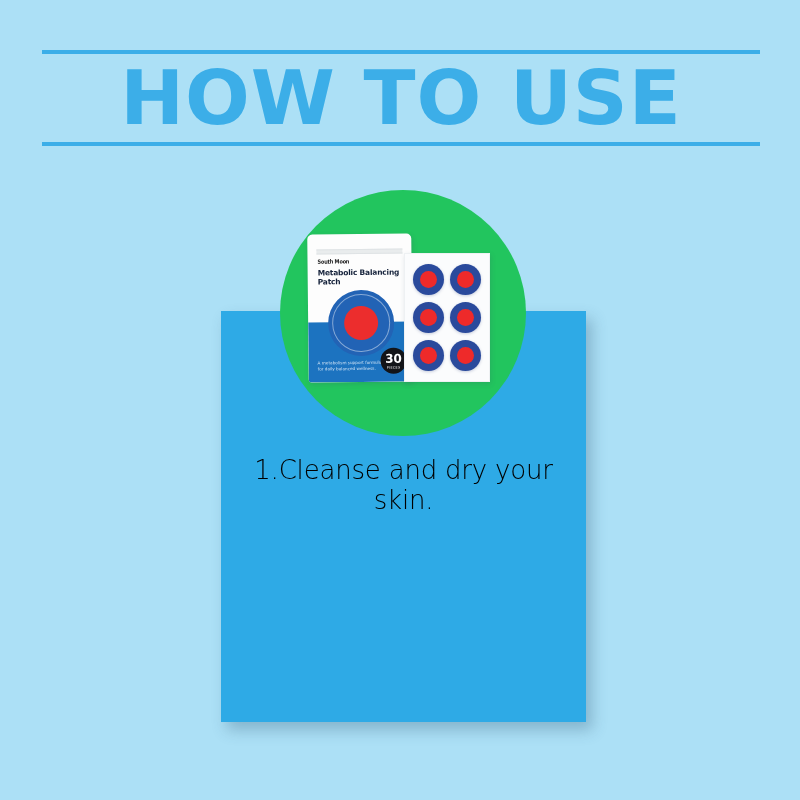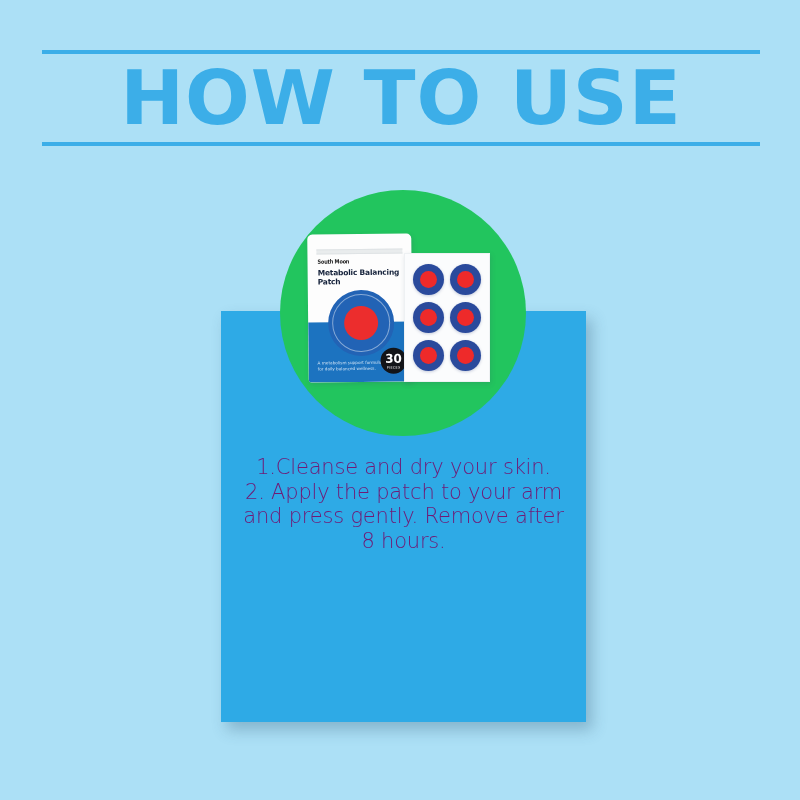--- a/index.html
+++ b/index.html
@@ -61,23 +61,23 @@
     background: #2eaae6;
     box-shadow: 6px 8px 14px rgba(40, 80, 110, 0.30);
   }
   #instructions {
     position: absolute;
     left: 0;
     right: 0;
     top: 144px;
     padding: 0 16px;
     text-align: center;
-    color: #701a75;
-    font-family: "DejaVu Sans", sans-serif;
-    font-size: 21px;
+    color: #000000;
+    font-family: "DejaVu Sans", sans-serif;
+    font-size: 26px;
     line-height: 1.17;
     font-weight: 300;
     letter-spacing: -0.2px;
   }
   #instructions .step { display: block; }
 
   
   #product-circle {
     position: absolute;
     left: 280px;
@@ -250,21 +250,20 @@
 
 <div id="header">
   <div class="rule top"></div>
   <div id="page-title">HOW TO USE</div>
   <div class="rule bottom"></div>
 </div>
 
 <div id="info-card">
   <div id="instructions">
     <span class="step">1.Cleanse and dry your skin.</span>
-    <span class="step">2. Apply the patch to your arm and press gently. Remove after 8 hours.</span>
   </div>
 </div>
 
 <div id="product-circle">
 
   <div id="product-pouch">
     <div id="pouch-zip"></div>
     <div id="pouch-lower-band"></div>
     <div id="pouch-brand">South Moon</div>
     <div id="pouch-product-name">Metabolic Balancing Patch</div>

